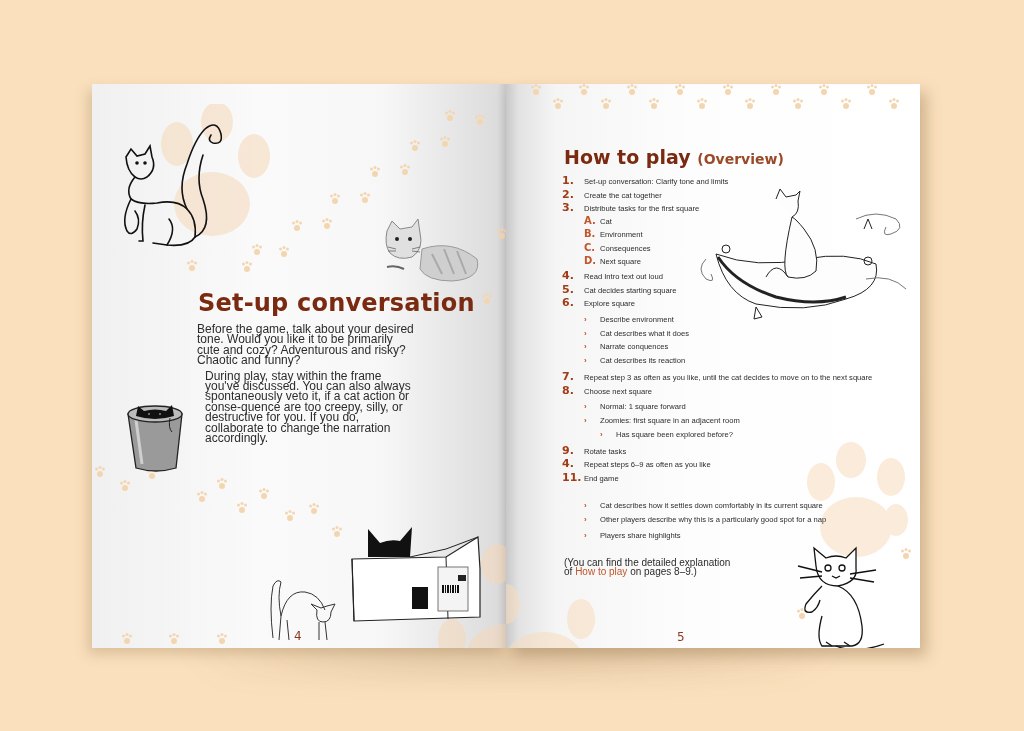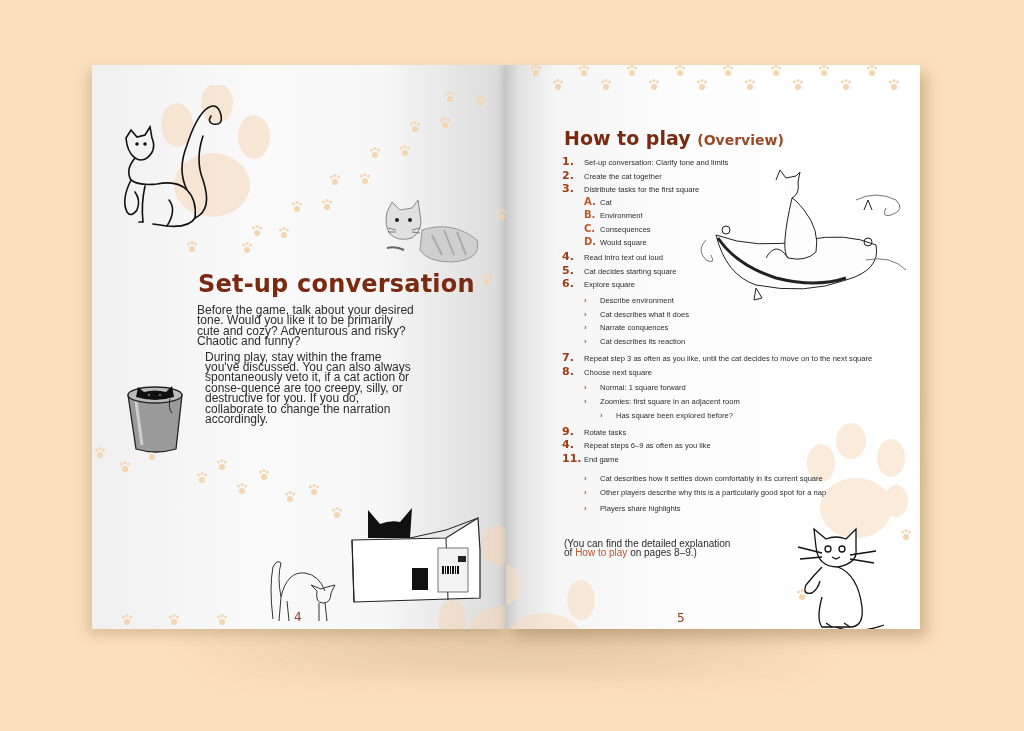--- a/index.html
+++ b/index.html
@@ -10,21 +10,21 @@
     position: relative;
   }
   .spread-shadow {
     position: absolute;
     left: 92px; top: 80px; width: 836px; height: 600px;
     background: radial-gradient(ellipse at 50% 60%, rgba(120,90,50,0.35), rgba(120,90,50,0) 70%);
     filter: blur(10px);
   }
   .page {
     position: absolute;
-    top: 65px;
+    top: 84px;
     height: 564px;
     overflow: hidden;
   }
   .page-left {
     left: 92px; width: 414px;
     background: linear-gradient(90deg, #f0f0f1 0%, #fafafa 40%, #f7f7f7 70%, #dcdcdd 98%, #c9c9ca 100%);
     box-shadow: -4px 6px 12px rgba(120,90,50,0.25);
   }
   .page-right {
     left: 506px; width: 414px;
@@ -299,21 +299,21 @@
         <li>
             <span class="letter">B.</span>
             <span>Environment</span>
           </li>
         <li>
             <span class="letter">C.</span>
             <span>Consequences</span>
           </li>
         <li>
             <span class="letter">D.</span>
-            <span>Would square</span>
+            <span>Next square</span>
           </li>
       </ul>
     </li>
     <li class="step">
       <span class="num">4.</span>
       <span>Read Intro text out loud</span>
     </li>
     <li class="step">
       <span class="num">5.</span>
       <span>Cat decides starting square</span>
@@ -368,21 +368,21 @@
     </li>
     <li class="step">
       <span class="num">9.</span>
       <span>Rotate tasks</span>
     </li>
     <li class="step">
       <span class="num">4.</span>
       <span>Repeat steps 6–9 as often as you like</span>
     </li>
     <li>
-      <div class="step" style="margin-bottom:8px">
+      <div class="step" style="margin-bottom:16px">
         <span class="num">11.</span>
         <span>End game</span>
       </div>
       <ul class="sub-bullets">
         <li>
             <span class="chev">›</span>
             <span>Cat describes how it settles down comfortably in its current square</span>
           </li>
         <li>
             <span class="chev">›</span>

